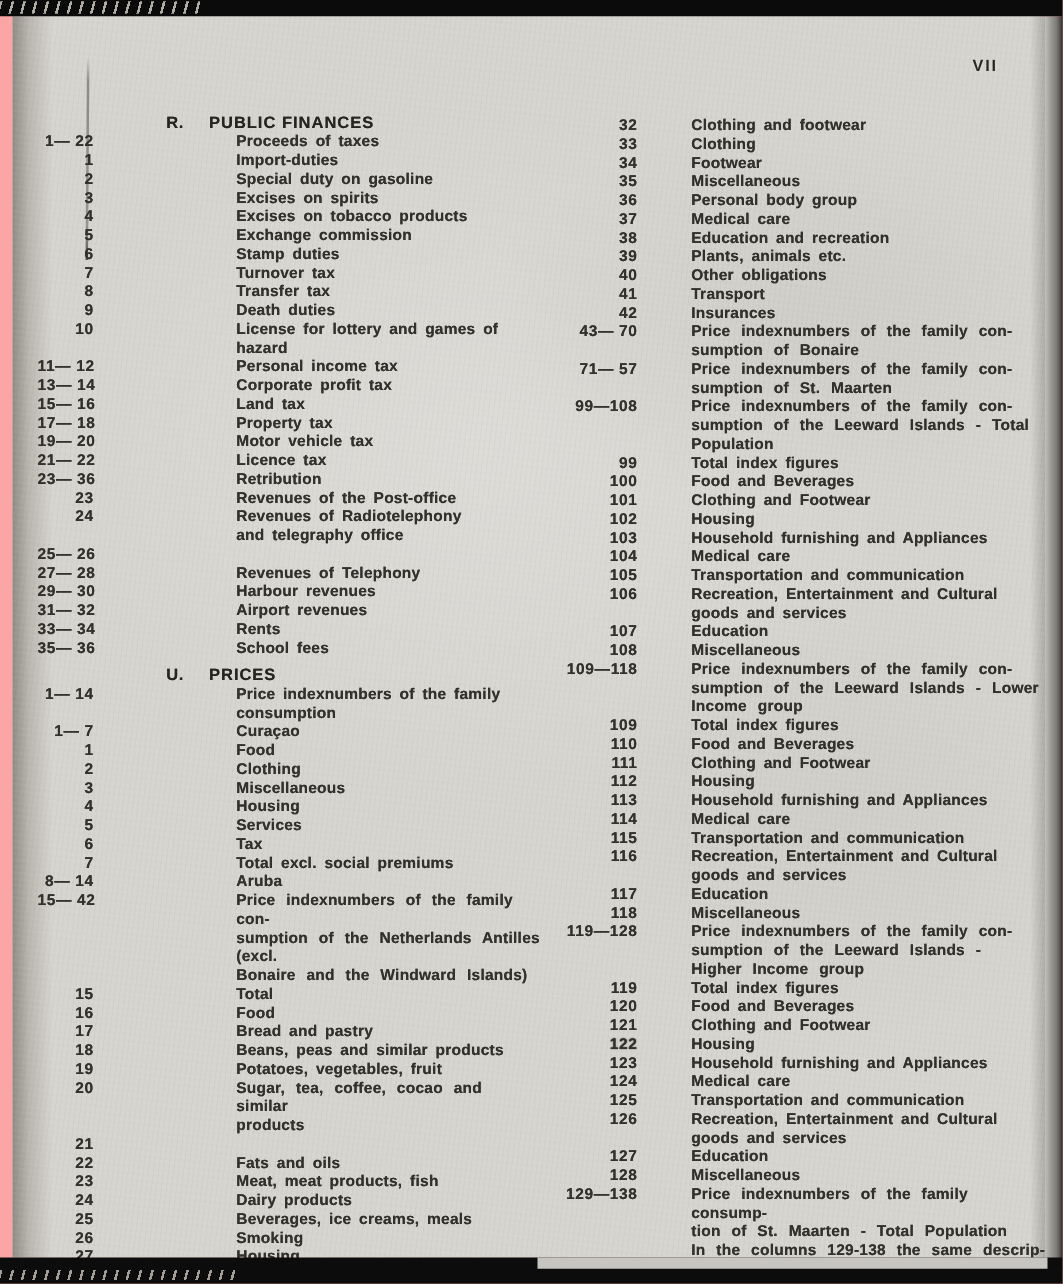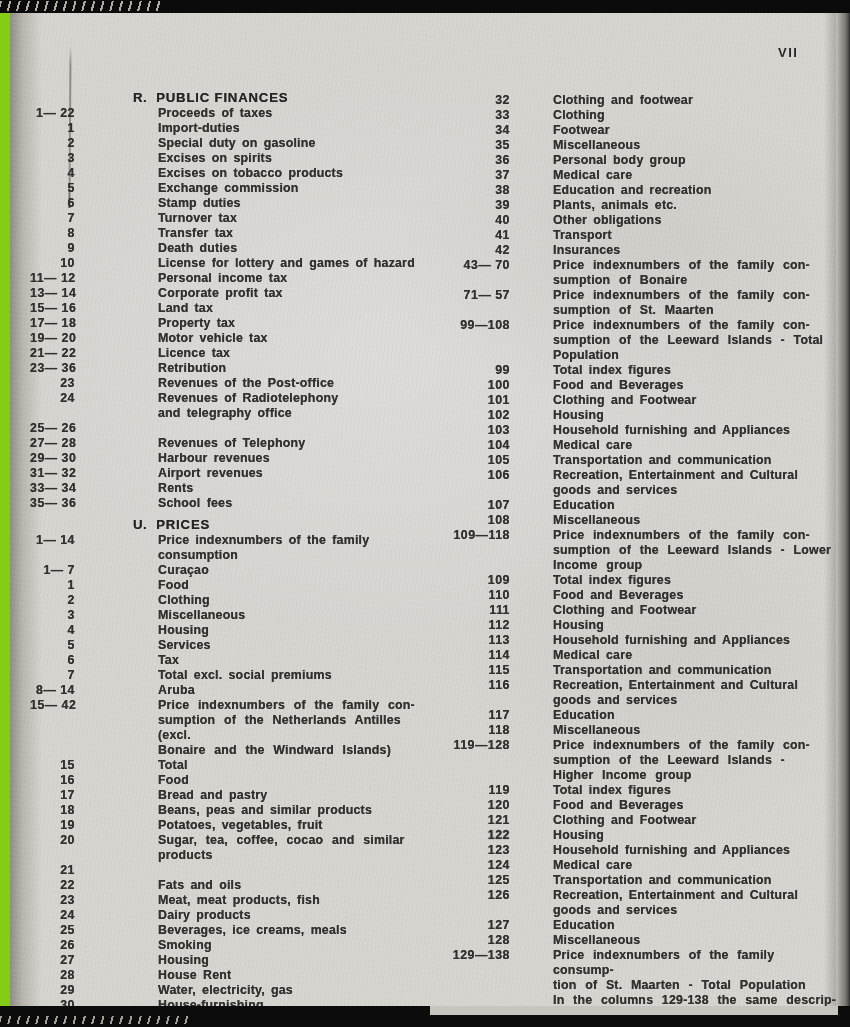--- a/index.html
+++ b/index.html
@@ -1,16 +1,16 @@
 <!DOCTYPE html>
 <html><head>
 <meta charset="utf-8">
 <style>
   html,body{margin:0;padding:0;background:#000;}
-  .scan{position:relative;width:850px;height:1027px;background:#84cc16;overflow:hidden;
+  .scan{position:relative;width:850px;height:1027px;background:#fca5a5;overflow:hidden;
         font-family:"Liberation Sans","DejaVu Sans",sans-serif;}
   .paper{position:absolute;left:10px;top:13px;width:828px;height:993px;
          background:
            radial-gradient(ellipse 340px 220px at 620px 240px, rgba(110,105,95,0.07), transparent 70%),
            radial-gradient(ellipse 300px 260px at 660px 640px, rgba(110,105,95,0.06), transparent 70%),
            radial-gradient(ellipse 500px 400px at 45% 35%, rgba(255,255,255,0.18), transparent 70%),
            linear-gradient(270deg, rgba(80,78,72,0.35), rgba(80,78,72,0.0) 14px),
            linear-gradient(90deg, #8f8c85 0px, #b9b6af 13px, #d6d4cf 32px),
            #d6d4cf;}
   .paper::after{content:"";position:absolute;inset:0;pointer-events:none;
@@ -30,30 +30,30 @@
                     rgba(70,68,62,0.45) 85%, rgba(40,38,34,0.75) 100%);}
   .page-number{position:absolute;left:778px;top:45px;font-size:13px;font-weight:700;
          letter-spacing:1.5px;color:#2a2926;}
   .col{position:absolute;font-size:12.4px;line-height:15px;font-weight:700;color:#33312d;
        text-shadow:0 0 0.5px rgba(45,43,38,0.85);}
   .col-left{left:30px;top:90px;width:405px;}
   .col-right{left:445px;top:93px;width:392px;}
   .entry{display:flex;align-items:flex-start;}
   .num{flex:0 0 auto;text-align:right;letter-spacing:0.5px;white-space:pre;}
   .col-left .num{width:45px;}
-  .col-left .label{margin-left:83px;}
+  .col-left .label{margin-left:114px;}
   .col-right .num{width:65px;}
   .col-right .label{margin-left:43px;}
   .label{white-space:pre-line;letter-spacing:0.2px;word-spacing:2.5px;}
   .label.j{word-spacing:5px;}
   .num.bold{font-weight:900;text-shadow:0 0 1px #1d1c1a;}
   .heading{margin:0 0 1px 0;}
   .heading.gap{margin-top:6px;}
   .hletter{margin-left:103px;font-size:13.2px;letter-spacing:0.5px;color:#262522;}
-  .htext{margin-left:9px;font-size:13.2px;letter-spacing:0.8px;color:#262522;}
+  .htext{margin-left:20px;font-size:13.2px;letter-spacing:0.8px;color:#262522;}
 </style>
 </head>
 <body>
 
 <div class="scan">
   <div class="paper"></div>
   <div class="crease"></div>
   <div class="page-number">VII</div>
   <div class="col col-left" id="col-left">
       <div class="entry heading">

